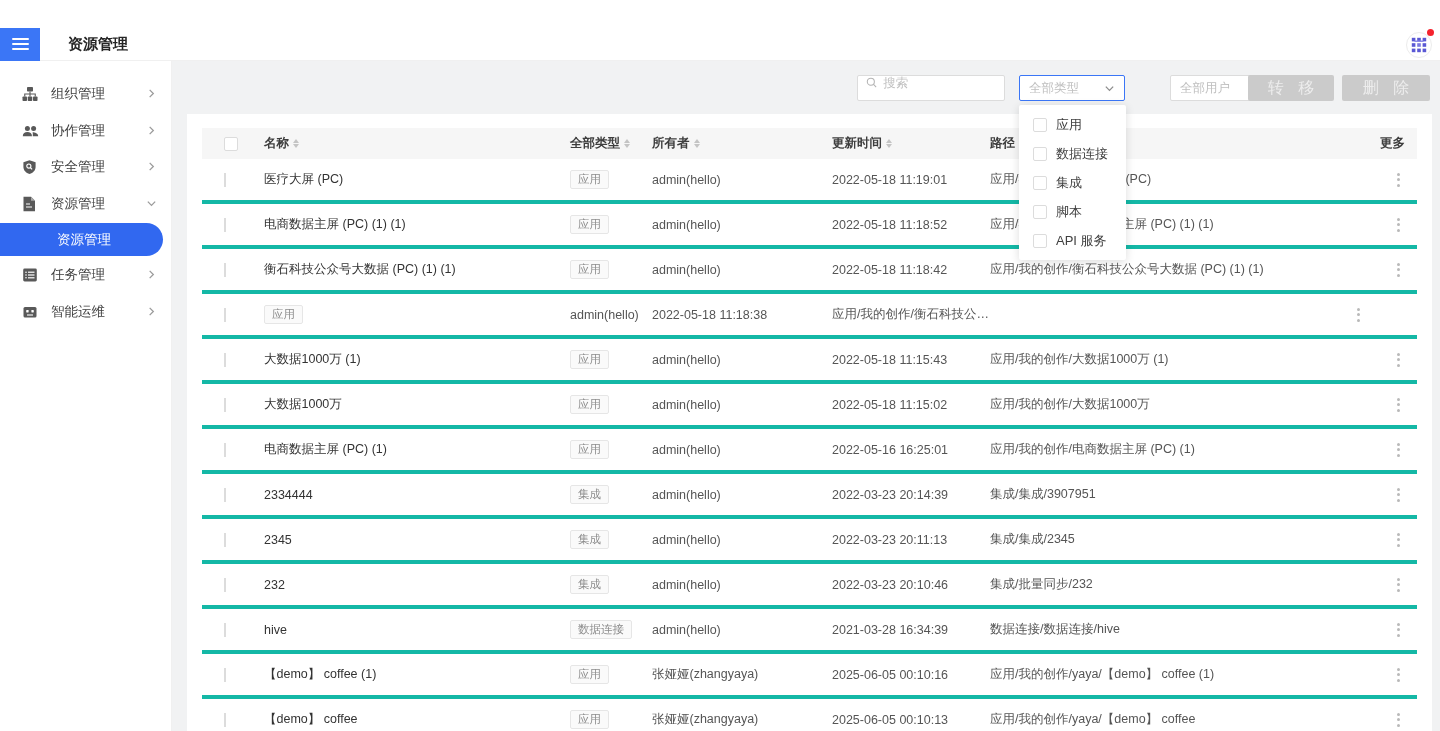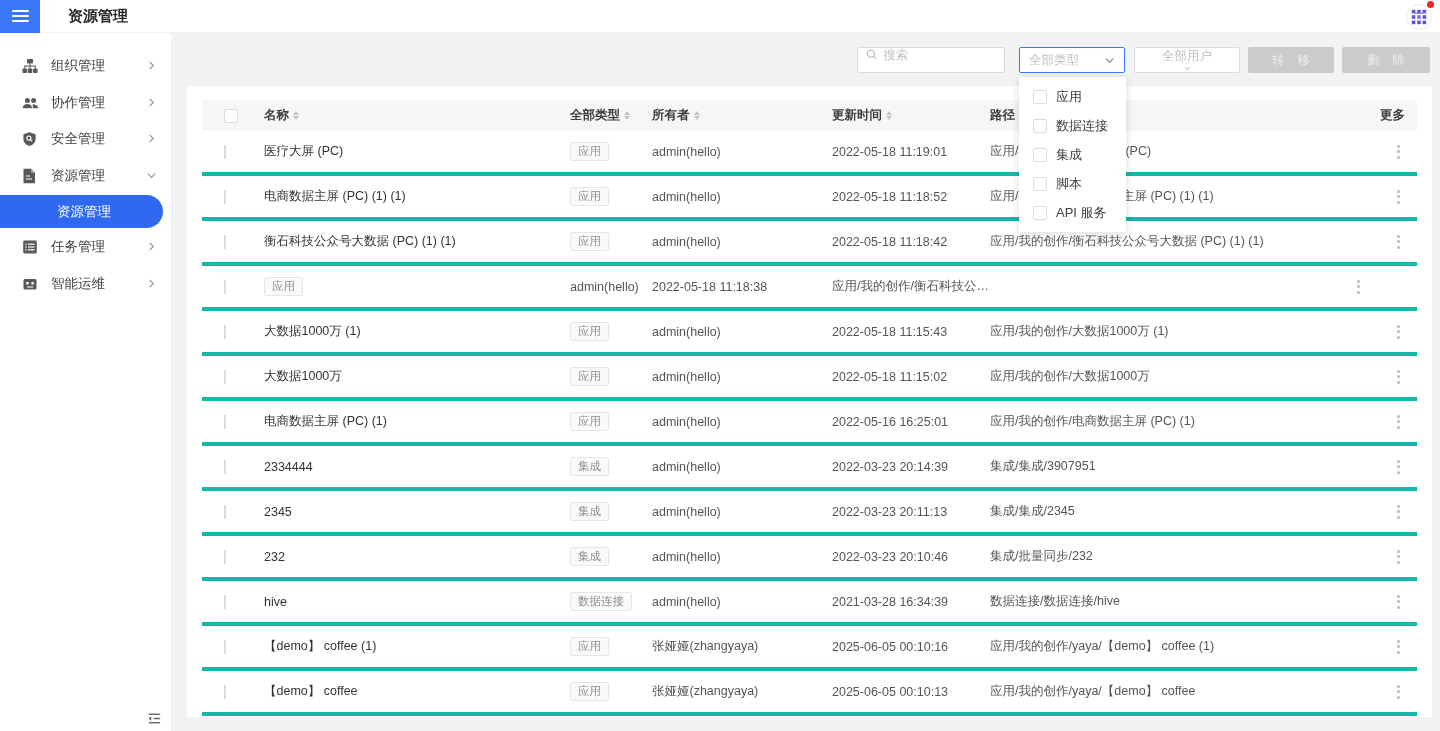--- a/index.html
+++ b/index.html
@@ -1,18 +1,18 @@
 <!DOCTYPE html>
 <html><head>
 <meta charset="utf-8">
 <style>
   * { margin:0; padding:0; box-sizing:border-box; }
   html,body { width:1440px; height:731px; }
   body { font-family:"Liberation Sans","DejaVu Sans",sans-serif; background:#fff; overflow:hidden; }
-  .app { position:relative; width:1440px; height:586px; background:#fef9c3; }
+  .app { position:relative; width:1440px; height:586px; background:#fef9c3;margin-top:28px; }
 
   
   .topbar { position:absolute; top:0; left:0; width:1440px; height:33px; background:#fff; border-bottom:1px solid #f0f0f0; z-index:30; display:flex; align-items:center; }
   .hamburger { width:40px; height:33px; background:#3b76f6; display:flex; flex-direction:column; align-items:center; justify-content:center; gap:3px; cursor:pointer; }
   .hamburger span { display:block; width:17px; height:2px; background:#fff; border-radius:1px; }
   .top-title { margin-left:28px; font-size:15px; font-weight:bold; color:#262626; }
   .avatar-wrap { position:absolute; right:8px; top:4px; width:26px; height:26px; }
   .avatar { width:26px; height:26px; border-radius:50%; border:1px solid #ececec; background:#fff; display:flex; align-items:center; justify-content:center; overflow:hidden; }
   .red-dot { position:absolute; right:-2px; top:-3px; width:7px; height:7px; border-radius:50%; background:#f5222d; }
 
@@ -28,22 +28,22 @@
   
   .content { position:absolute; top:33px; left:172px; width:1268px; height:698px; background:#f1f2f3; }
 
   
   .toolbar { position:absolute; top:14px; left:0; width:100%; height:26px; }
   .search-box { position:absolute; left:685px; top:0; width:148px; height:26px; background:#fff; border:1px solid #dcdcdc; border-radius:2px; display:flex; align-items:flex-start; padding:0 8px; }
   .search-box input { border:none; outline:none; width:100%; font-size:12.5px; color:#595959; background:transparent; margin-left:6px; font-family:inherit; }
   .search-box input::placeholder { color:#bfbfbf; }
   .select-box { position:absolute; top:0; height:26px; background:#fff; border:1px solid #dcdcdc; border-radius:2px; display:flex; align-items:center; justify-content:space-between; padding:0 9px; font-size:12.5px; color:#bfbfbf; cursor:pointer; }
   .select-type { left:847px; width:106px; border-color:#3b76f6; }
-  .select-user { left:962px; width:106px;flex-direction:column; }
-  .btn-disabled { position:absolute; top:0; height:26px; border:none; border-radius:2px; background:#cbcbcb; color:#ededed; font-size:12px; letter-spacing:5px; text-indent:5px; cursor:not-allowed; font-family:inherit; }
+  .select-user { left:998px; width:106px; }
+  .btn-disabled { position:absolute; top:0; height:26px; border:none; border-radius:2px; background:#cbcbcb; color:#ededed; font-size:16px; letter-spacing:5px; text-indent:5px; cursor:not-allowed; font-family:inherit; }
   .btn-transfer { left:1076px; width:86px; }
   .btn-delete { left:1170px; width:88px; }
 
   
   .dropdown { position:absolute; left:847px; top:44px; width:107px; background:#fff; border-radius:2px; box-shadow:0 2px 10px rgba(0,0,0,0.14); z-index:40; padding:5px 0; }
   .dd-item { height:29px; display:flex; align-items:center; padding-left:14px; cursor:pointer; }
   .dd-item .cb { margin-right:9px; }
   .dd-item .dd-label { font-size:13px; color:#404040; }
 
   .cb { width:14px; height:14px; border:1px solid #dcdcdc; border-radius:2px; background:#fff; flex:none; cursor:pointer; }

